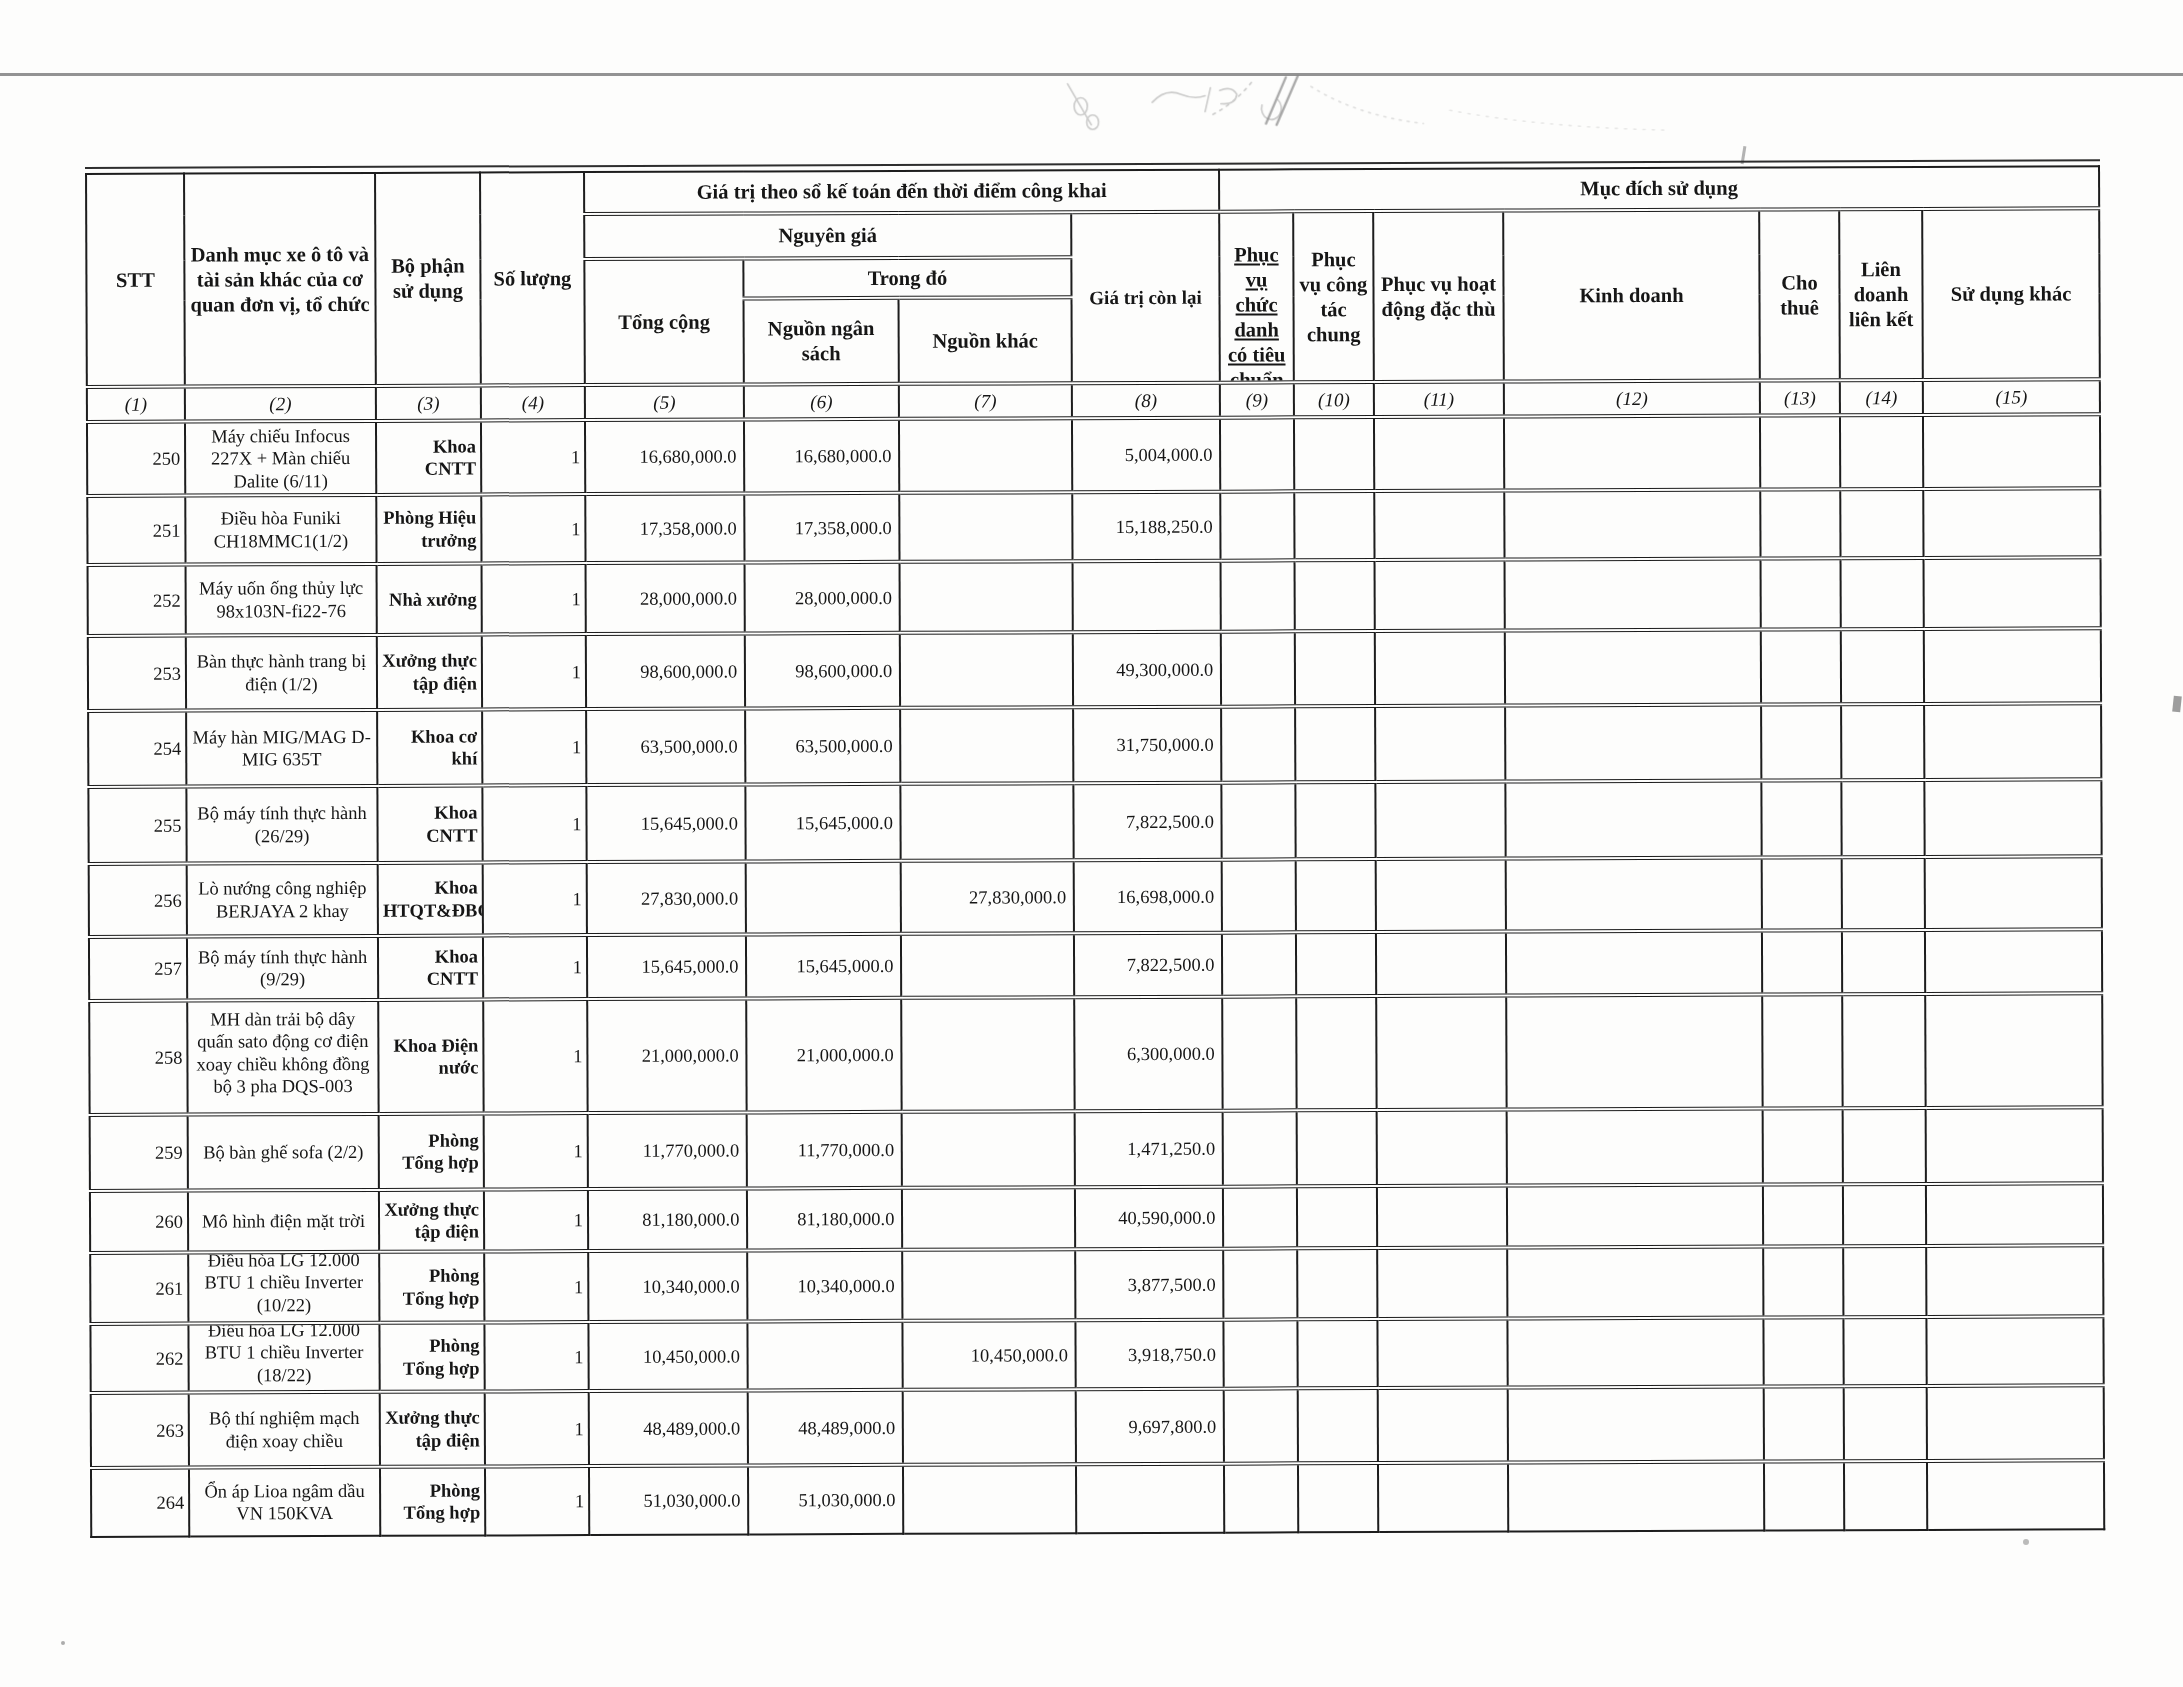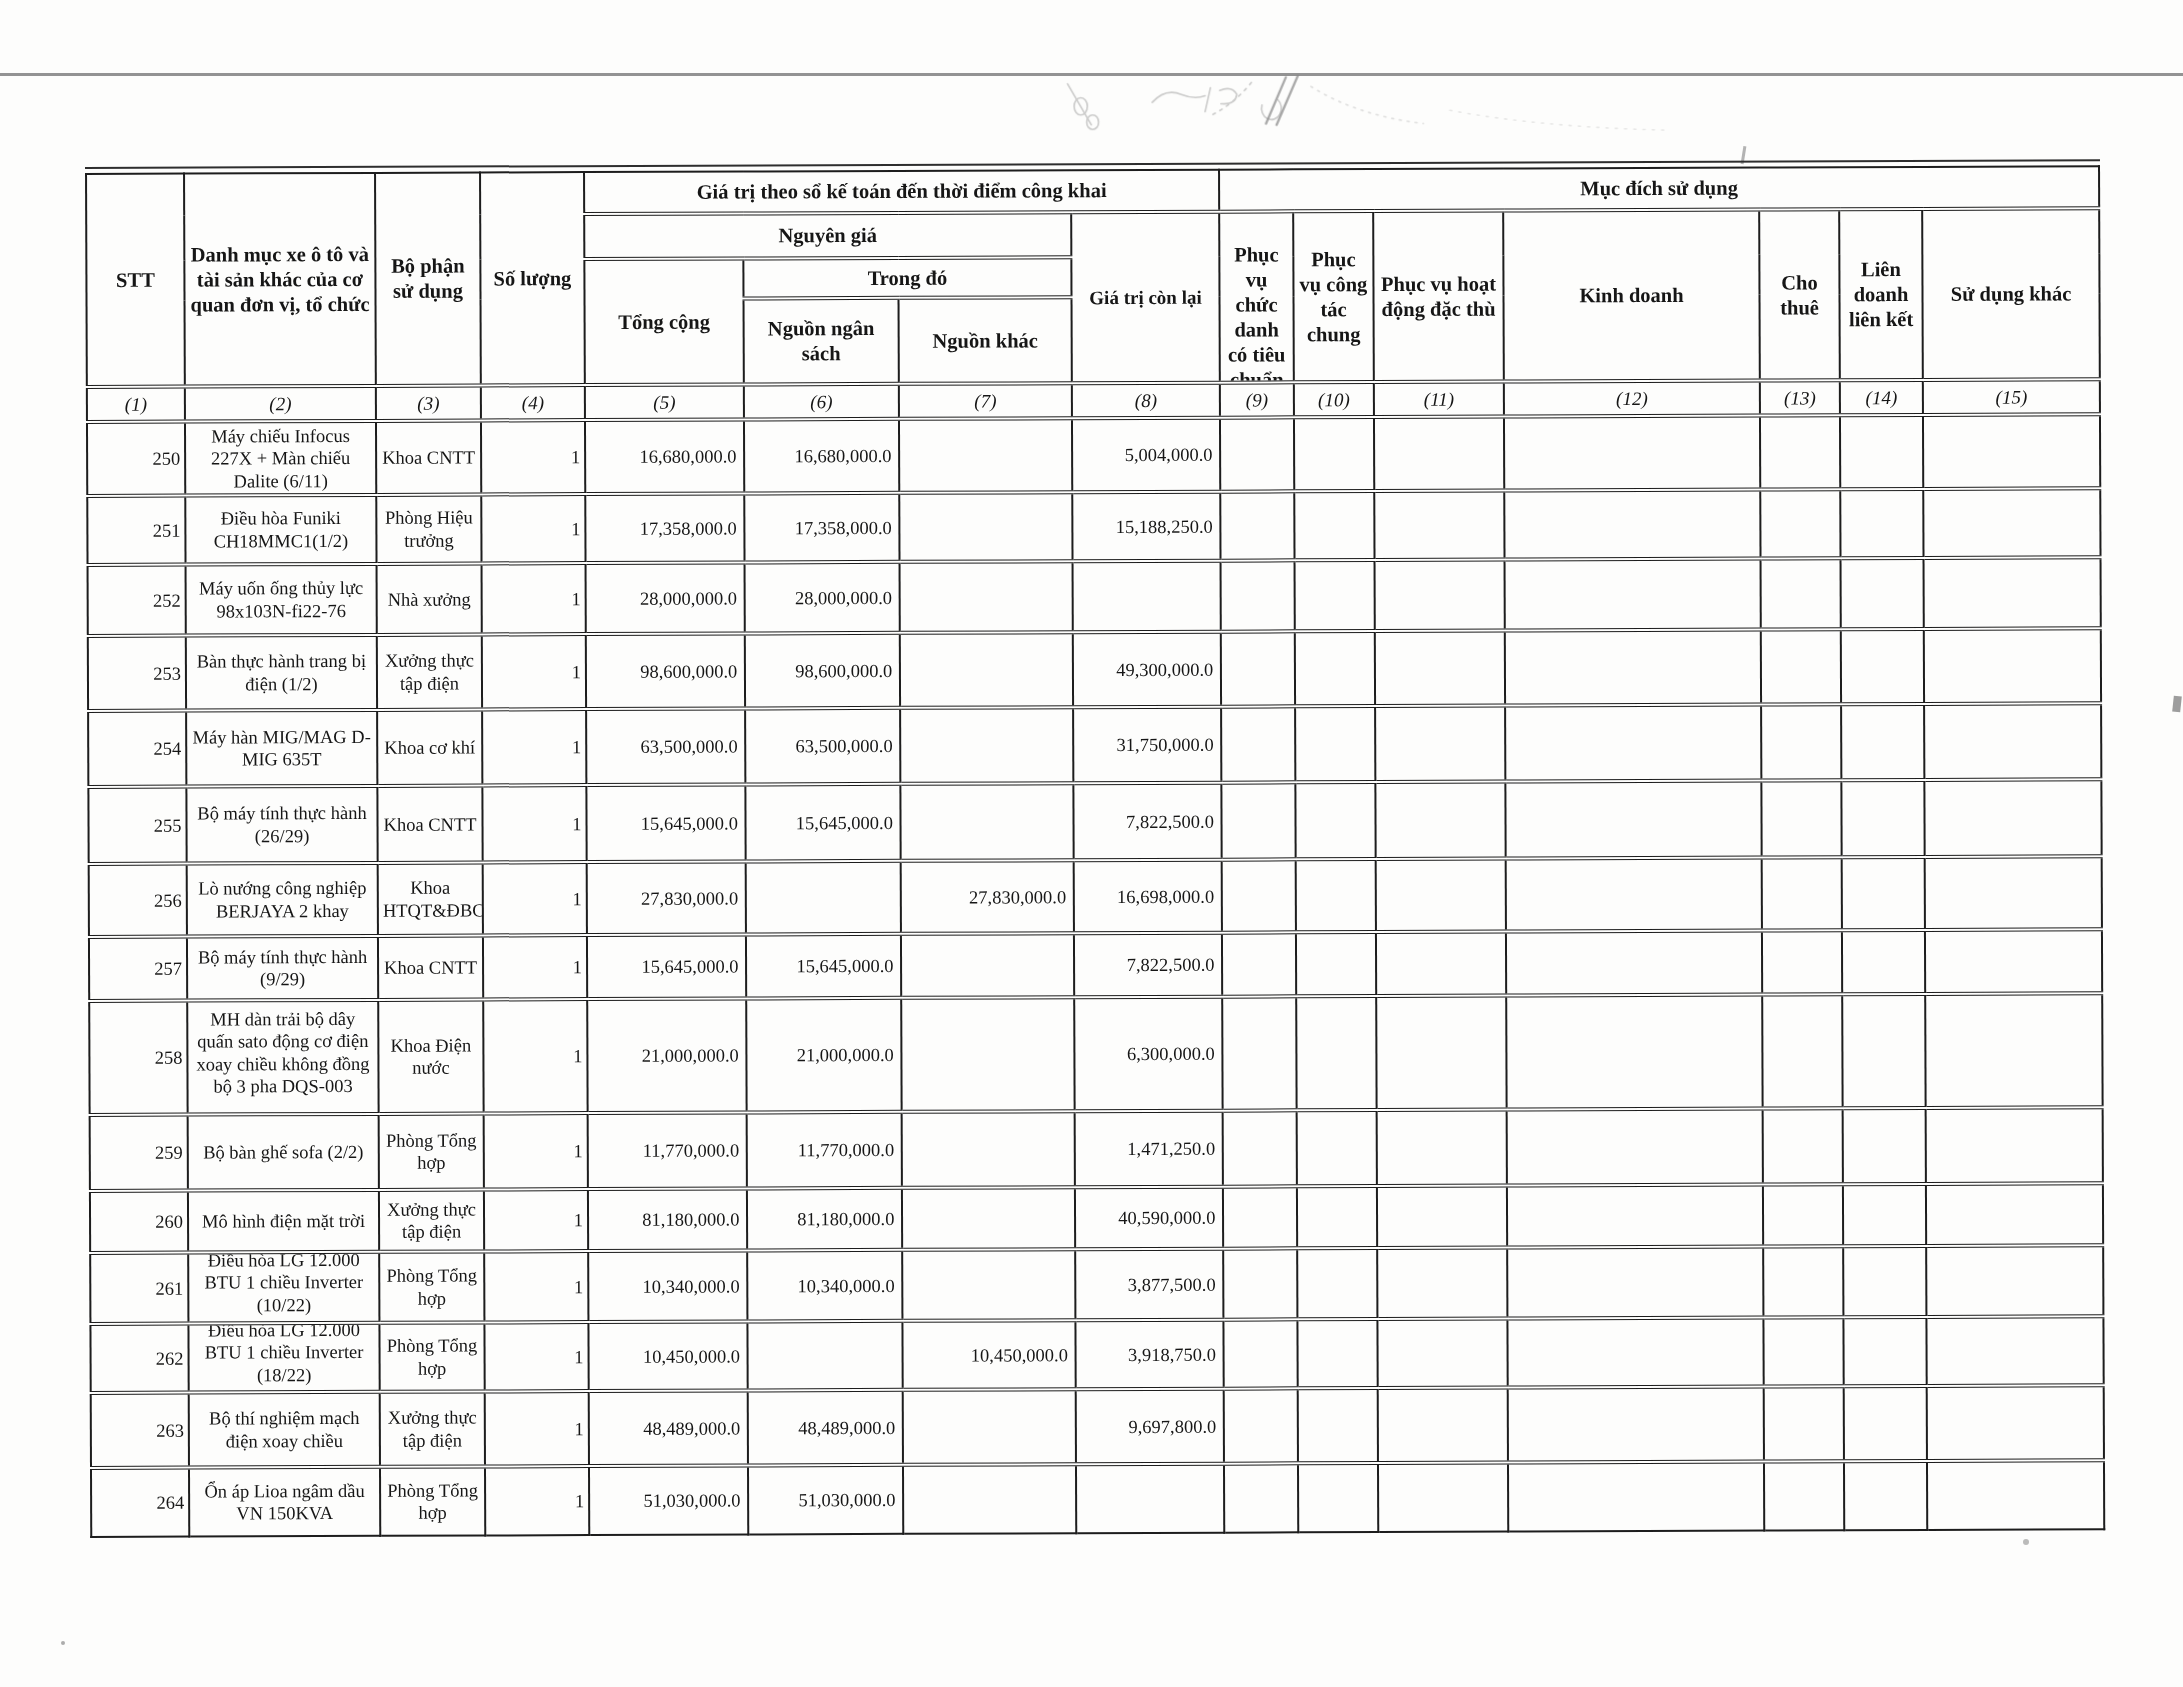--- a/index.html
+++ b/index.html
@@ -54,38 +54,38 @@
     padding: 1.3px 4px;
   }
   tr.h1 { height: 42px; }
   tr.h2 { height: 45px; }
   tr.h3 { height: 40px; }
   tr.h4 { height: 86px; }
   tr.dbl th, tr.dbl td { border-top: 4.6px double #1d1d1d; }
   tbody tr td { border-top: 4.6px double #1d1d1d; }
 
   th.tight { padding: 1.3px 1.3px; font-size: 19px; white-space: nowrap; margin-top: 8px; }
-  .push-down { transform: translateY(20px); }
+  .push-down { transform: translateY(20px); text-decoration: underline; }
 
   tr.hnum td {
     height: 30px;
     font-style: italic;
     font-size: 19px;
     text-align: center;
     padding: 0.7px 2.6px;
   }
 
   tbody td {
     font-size: 18.5px;
     line-height: 22.5px;
     padding: 1.3px 4px;
   }
   td.c-center { text-align: right; }
   td.c-name   { text-align: center; padding: 1.3px 5.3px; }
-  td.c-dept   { text-align: center; padding: 1.3px 4px; }
+  td.c-dept   { text-align: right; padding: 1.3px 4px; font-weight: bold; }
   td.c-money  { text-align: right; padding-right: 6.6px; padding-left: 33px; }
   .cellbox { display: block; }
 </style>
 </head>
 <body>
 
 <div class="page">
 
   <div class="edge-line"></div>
 

